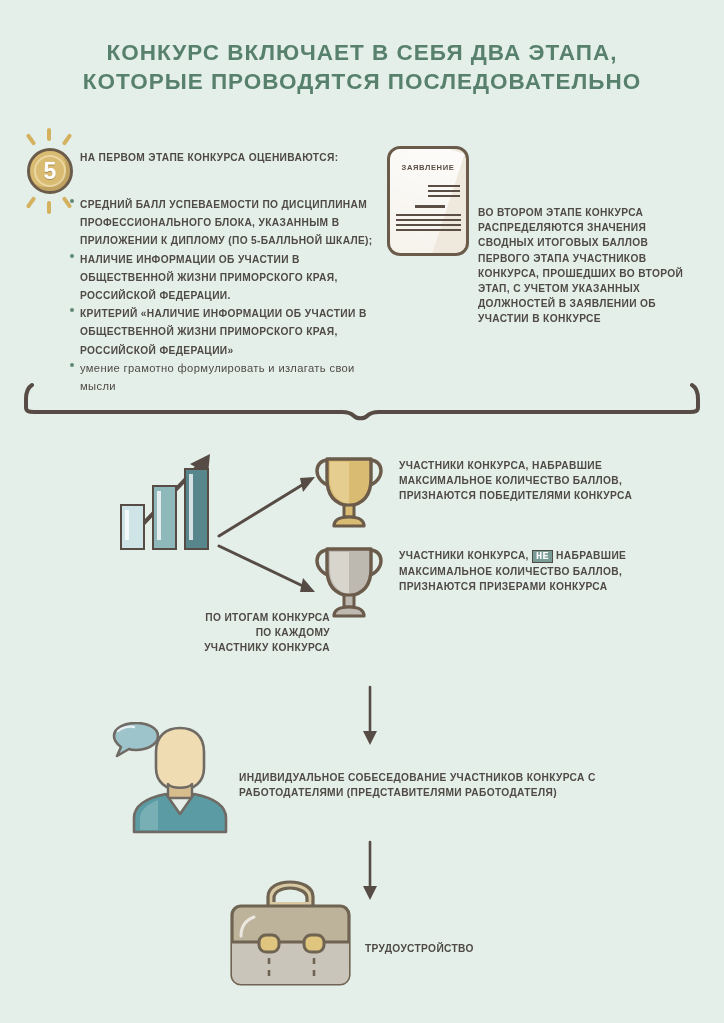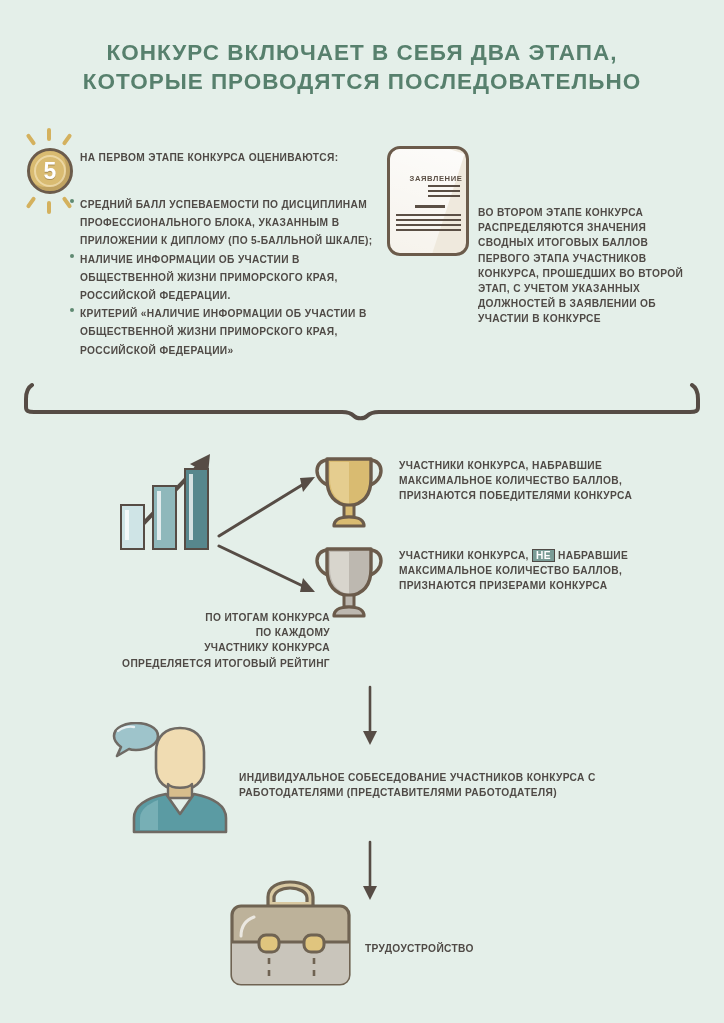--- a/index.html
+++ b/index.html
@@ -75,22 +75,22 @@
     border-radius:13px;
     box-sizing:border-box;
     overflow:hidden;
   }
   .doc-shine{
     position:absolute;left:-20px;top:-10px;width:70px;height:170px;
     background:linear-gradient(180deg,rgba(255,255,255,.85),rgba(255,255,255,.25));
     transform:rotate(18deg);
   }
   .doc-label{
-    position:absolute;left:0;top:25px;width:100%;text-align:center;
-    font-size:7.6px;font-weight:bold;letter-spacing:.6px;color:#5b4f45;padding-left:8px;
+    position:absolute;left:0;top:14px;width:100%;text-align:center;
+    font-size:7.6px;font-weight:bold;letter-spacing:.6px;color:#5b4f45;
   }
   .dline{position:absolute;background:#5b4f45;height:1.6px;}
 
   #stage2-text{position:absolute;left:478px;top:160px;width:225px;margin-top:45px;}
 
   
   #brace{position:absolute;left:24px;top:381px;width:676px;height:40px;}
 
   
   #barchart{position:absolute;left:120px;top:450px;width:95px;height:100px;}
@@ -102,20 +102,21 @@
   .trophy{position:absolute;width:86px;height:86px;}
   #trophy-gold{left:306px;top:446px;}
   #trophy-silver{left:306px;top:536px;}
   #fork-arrows{position:absolute;left:215px;top:470px;width:110px;height:130px;}
 
   #winner-text{position:absolute;left:399px;top:458px;width:270px;}
   #prize-text{position:absolute;left:399px;top:548px;width:270px;}
   .hl{
     background:#7a9c96;color:#fff;padding:0 3px;
     border:1px solid #4f4a46;
+    font-family:Liberation Mono, monospace;
   }
 
   #rating-caption{position:absolute;left:40px;top:610px;width:290px;text-align:right;}
 
   
   #arrow-down-1{position:absolute;left:350px;top:685px;width:40px;height:62px;}
   #arrow-down-2{position:absolute;left:350px;top:840px;width:40px;height:62px;}
 
   
   #person{position:absolute;left:100px;top:722px;width:146px;height:112px;}
@@ -155,20 +156,24 @@
       <span class="dot"></span>
       <span class="ptext">СРЕДНИЙ БАЛЛ  УСПЕВАЕМОСТИ ПО ДИСЦИПЛИНАМ ПРОФЕССИОНАЛЬНОГО БЛОКА, УКАЗАННЫМ В ПРИЛОЖЕНИИ К ДИПЛОМУ (ПО 5-БАЛЛЬНОЙ ШКАЛЕ);</span>
     </div>
     <div class="bullet-row">
       <span class="dot"></span>
       <span class="ptext">НАЛИЧИЕ ИНФОРМАЦИИ ОБ УЧАСТИИ В ОБЩЕСТВЕННОЙ ЖИЗНИ ПРИМОРСКОГО КРАЯ, РОССИЙСКОЙ ФЕДЕРАЦИИ.</span>
     </div>
     <div class="bullet-row">
       <span class="dot"></span>
       <span class="ptext">КРИТЕРИЙ «НАЛИЧИЕ ИНФОРМАЦИИ ОБ УЧАСТИИ В ОБЩЕСТВЕННОЙ ЖИЗНИ ПРИМОРСКОГО КРАЯ, РОССИЙСКОЙ ФЕДЕРАЦИИ»</span>
+    </div>
+    <div class="bullet-row">
+      <span class="dot"></span>
+      <span class="ptext lower">умение грамотно формулировать и излагать свои мысли</span>
     </div>
   </div>
 
   <div id="doc-icon">
     <div class="doc-body">
       <div class="doc-shine"></div>
       <div class="doc-label">ЗАЯВЛЕНИЕ</div>
       <div class="dline" style="left:38px;top:36px;width:32px;"></div>
       <div class="dline" style="left:38px;top:41px;width:32px;"></div>
       <div class="dline" style="left:38px;top:46px;width:32px;"></div>
@@ -200,21 +205,20 @@
     </div>
     <div class="bar" style="left:64px;height:82px;background:#57878d;">
       <span class="gloss"></span>
     </div>
   </div>
 
   <div id="rating-caption" class="ptext">
     <div>ПО ИТОГАМ КОНКУРСА</div>
     <div>ПО КАЖДОМУ</div>
     <div>УЧАСТНИКУ КОНКУРСА</div>
-    <div>ОПРЕДЕЛЯЕТСЯ ИТОГОВЫЙ РЕЙТИНГ</div>
   </div>
 
   <svg id="fork-arrows" viewBox="0 0 110 130">
     <line x1="4" y1="66" x2="92" y2="12" stroke="#564c45" stroke-width="3" stroke-linecap="round"></line>
     <polygon points="100,7 88,22 85,8" fill="#564c45"></polygon>
     <line x1="4" y1="76" x2="92" y2="118" stroke="#564c45" stroke-width="3" stroke-linecap="round"></line>
     <polygon points="100,122 85,122 88,108" fill="#564c45"></polygon>
   </svg>
 
   <svg class="trophy" id="trophy-gold" viewBox="0 0 86 86">

